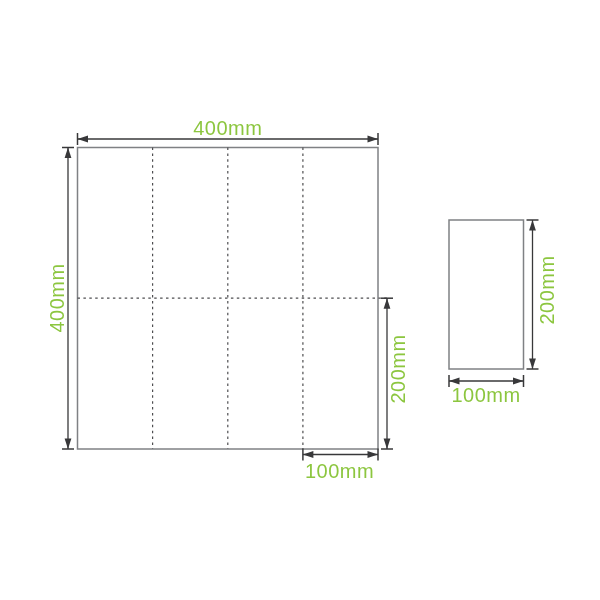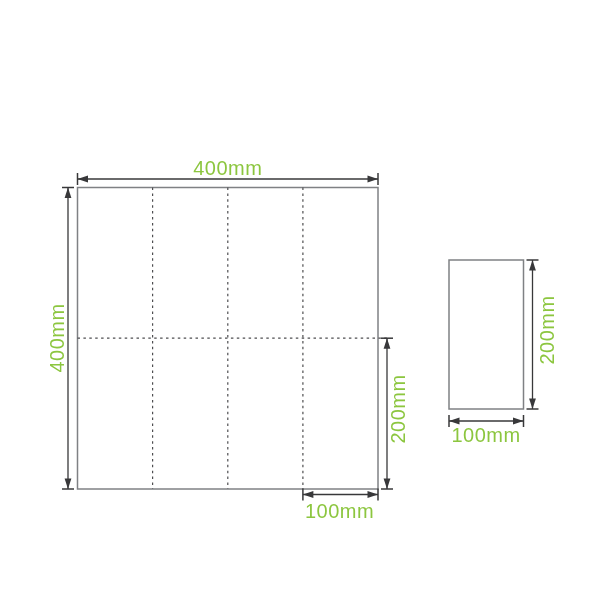--- a/index.html
+++ b/index.html
@@ -8,21 +8,20 @@
     --fold:#4E4E50;
     --dim:#38383A;
     --bg:#FFFFFF;
   }
   html,body{margin:0;padding:0;background:var(--bg);}
   .stage{
     position:relative;
     width:600px;height:501px;
     background:var(--bg);
     overflow:hidden;
-    margin-top:40px;
   }
   svg{display:block;}
   .outline{fill:none;stroke:var(--outline);stroke-width:1.5;}
   .fold{stroke:var(--fold);stroke-width:1.2;stroke-dasharray:2.5 3.4;fill:none;}
   .dimline{stroke:var(--dim);stroke-width:1.3;fill:none;}
   .tick{stroke:var(--dim);stroke-width:1.5;}
   .arrow{fill:var(--dim);stroke:none;}
   .dimtext{
     font-family:"Liberation Sans", sans-serif;
     font-size:20px;

